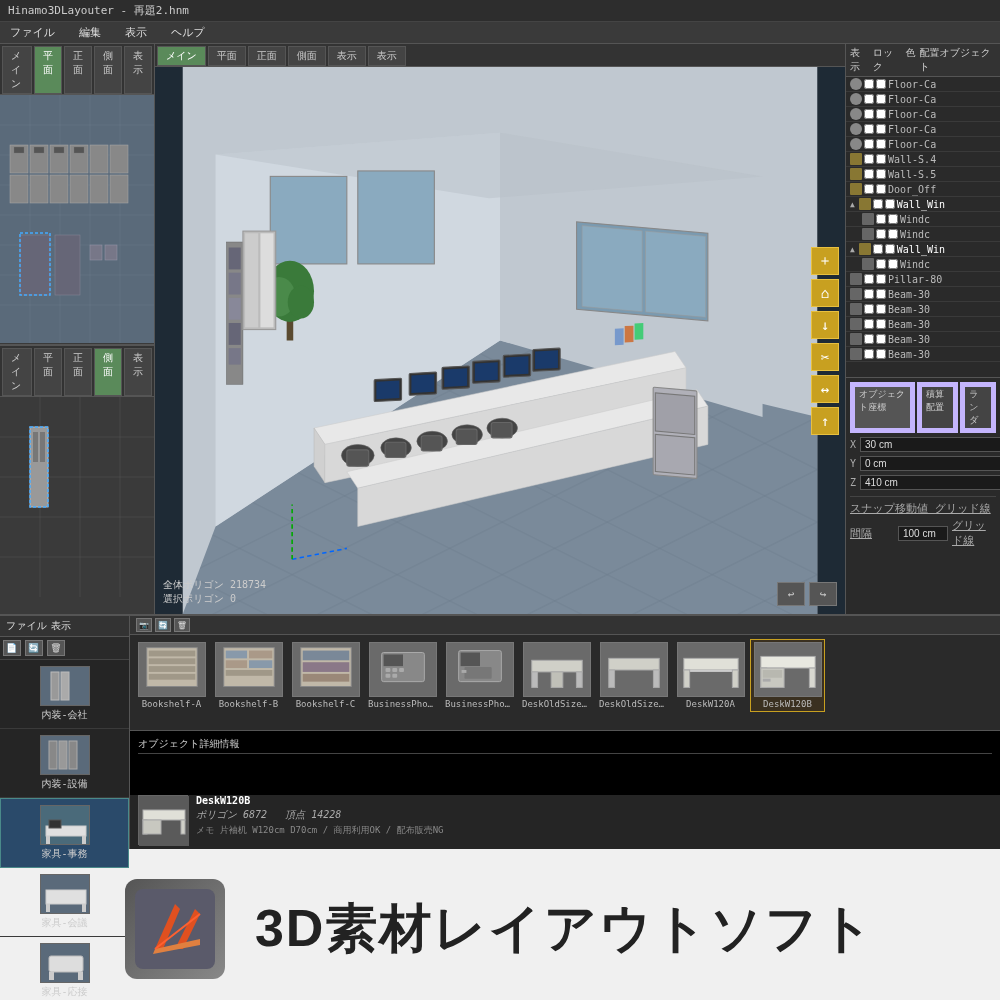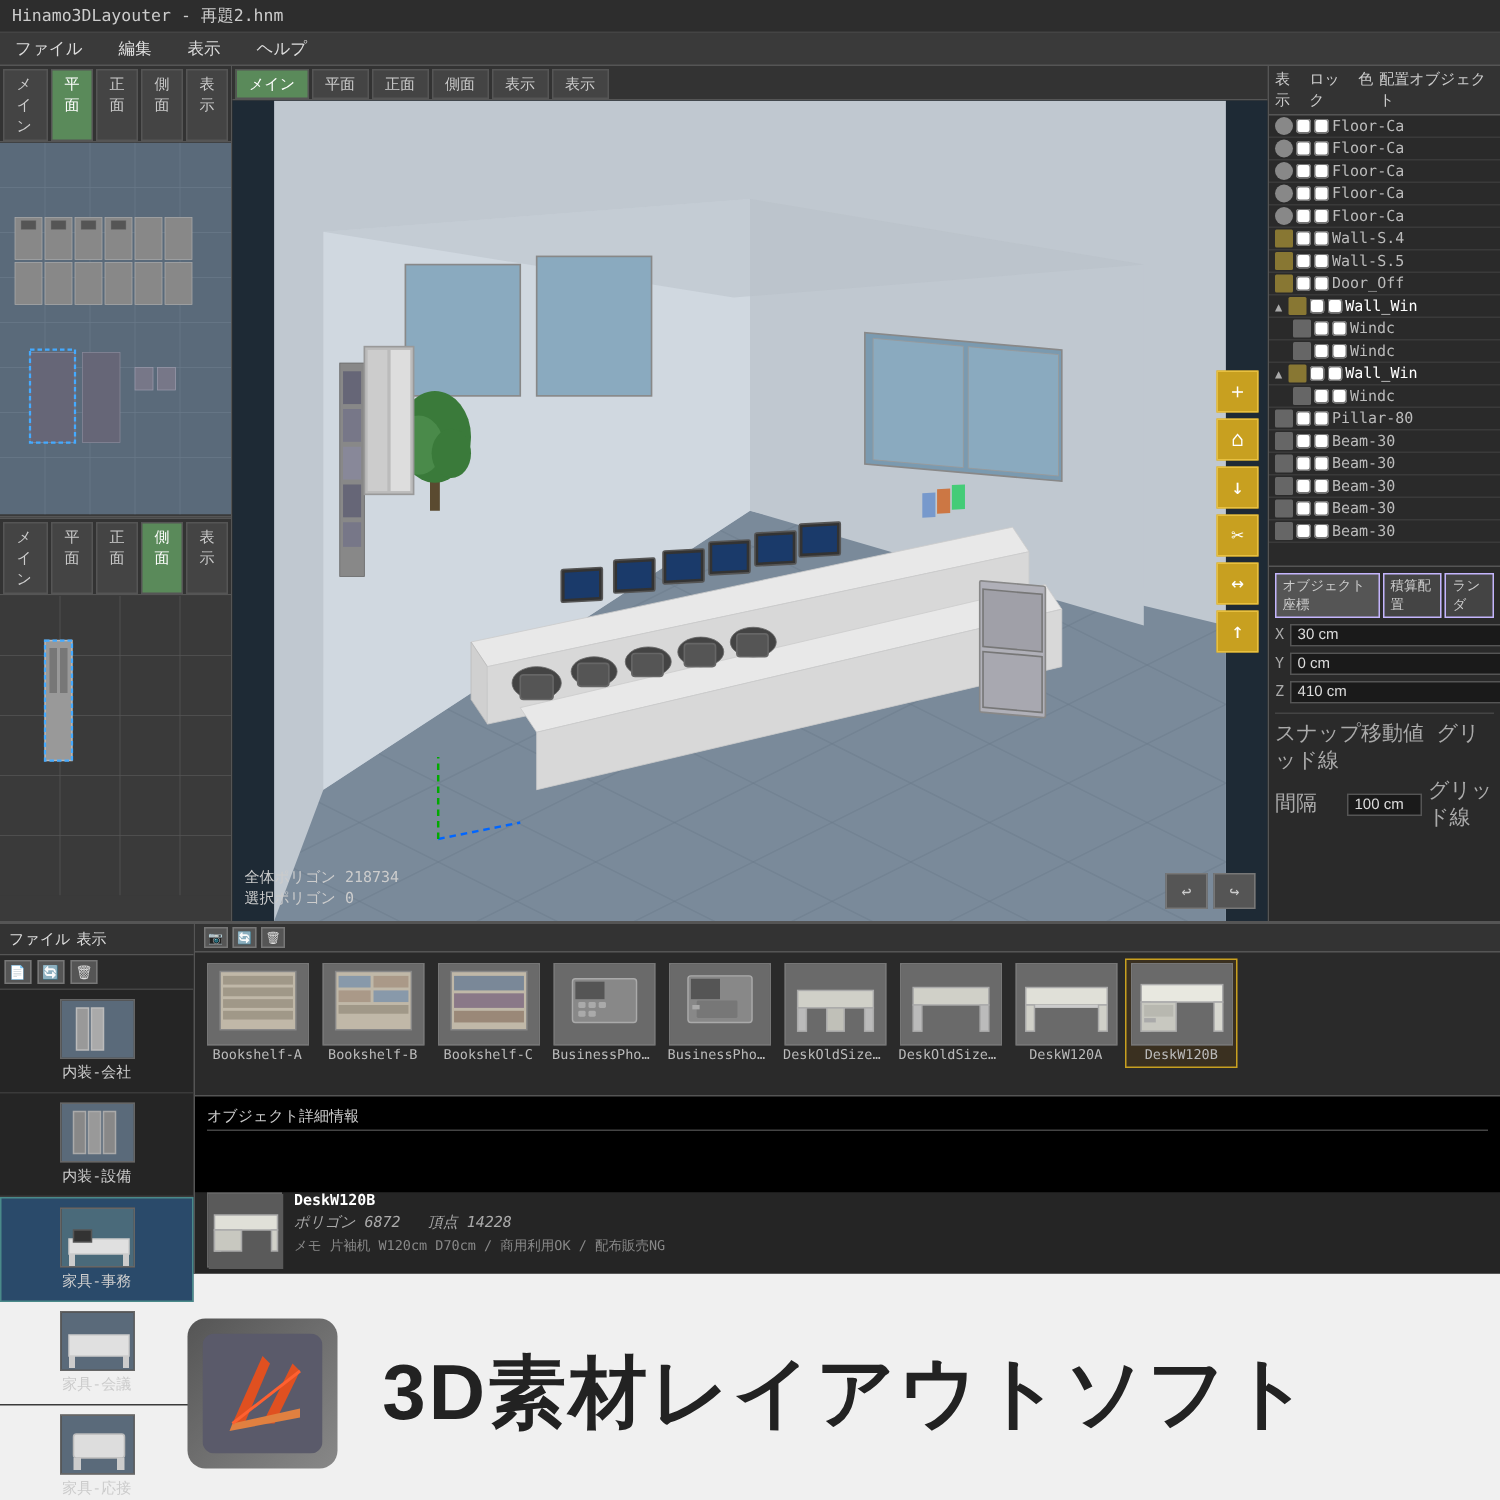--- a/index.html
+++ b/index.html
@@ -239,21 +239,21 @@
       gap: 2px;
       margin-bottom: 4px;
     }
 
     .coord-tab {
       padding: 1px 4px;
       background: #444;
       cursor: pointer;
       font-size: 9px;
       color: #ccc;
-      border: 1px solid #c4b5fd;
+      border: 5px solid #c4b5fd;
     }
     .coord-tab.active { background: #555; }
 
     .coord-row {
       display: flex;
       align-items: center;
       gap: 4px;
       margin-bottom: 2px;
     }
 
@@ -278,21 +278,21 @@
       padding-top: 4px;
     }
 
     .snap-row {
       display: flex;
       align-items: center;
       gap: 4px;
       margin-bottom: 2px;
     }
 
-    .snap-label { color: #aaa; font-size: 14px; flex: 1; }
+    .snap-label { color: #aaa; font-size: 11px; flex: 1; text-decoration: underline; }
     .snap-value {
       background: #1a1a1a;
       border: 1px solid #555;
       padding: 1px 4px;
       color: #ddd;
       font-size: 10px;
       width: 50px;
     }
 
     

